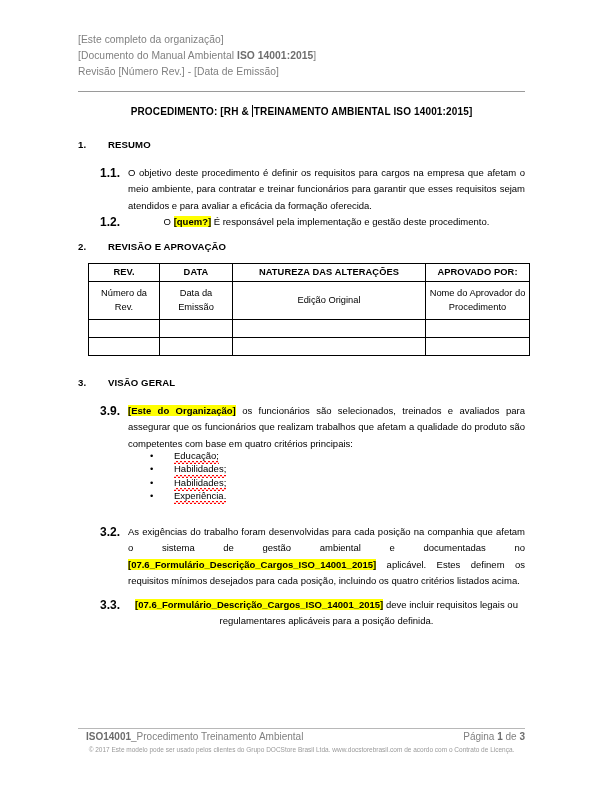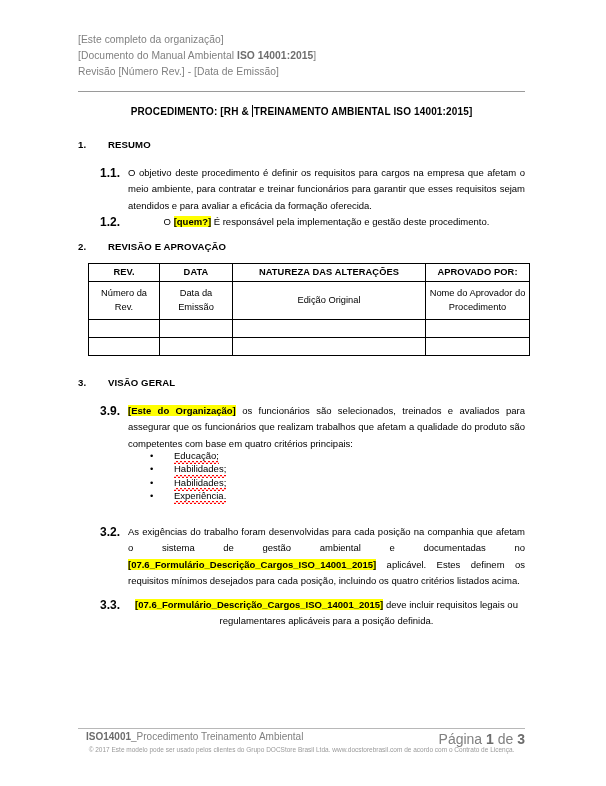--- a/index.html
+++ b/index.html
@@ -226,21 +226,21 @@
     top: 0;
     font-size: 10px;
     color: #808080;
     white-space: nowrap;
   }
   .footer-left b { color: #6d6d6d; }
   .footer-right {
     position: absolute;
     right: 0;
     top: 0;
-    font-size: 14px;
+    font-size: 10px;
     color: #808080;
     white-space: nowrap;
   }
   .footer-right b { color: #6d6d6d; }
   .footer-copy {
     position: absolute;
     left: 0;
     top: 15px;
     width: 447px;
     text-align: center;

